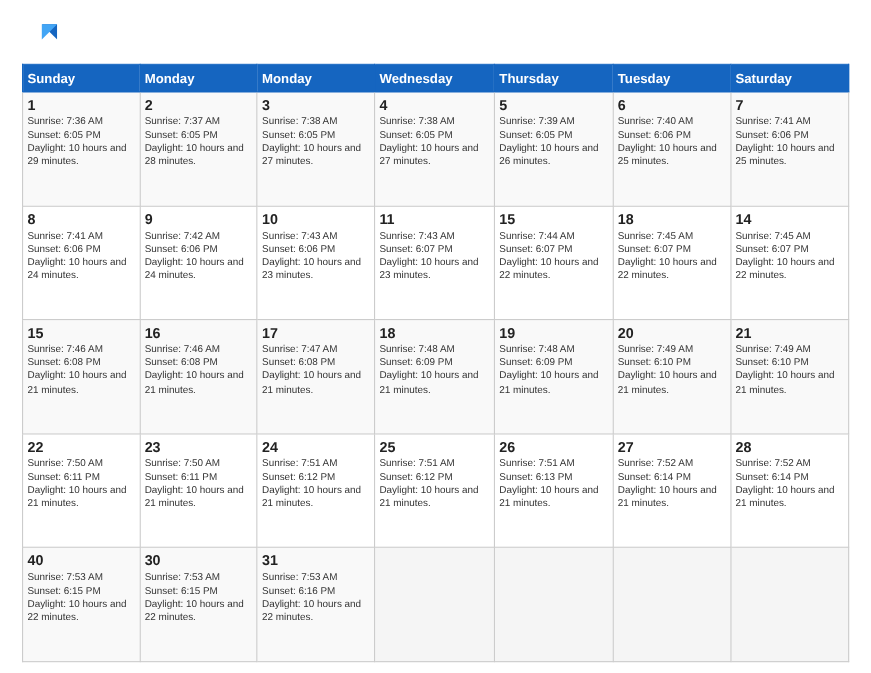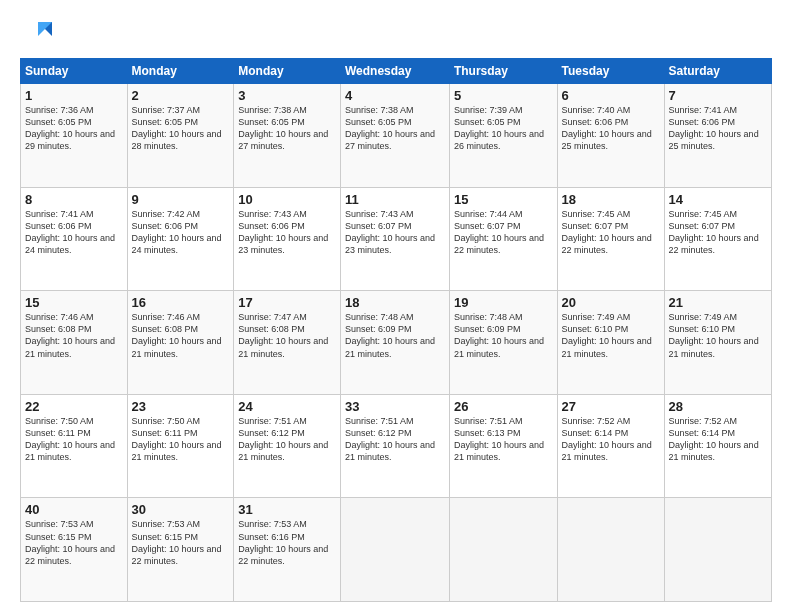--- a/index.html
+++ b/index.html
@@ -228,21 +228,21 @@
       </td>
           <td>
         <span class="day-num">23</span>
         <span class="day-info">Sunrise: 7:50 AM<br>Sunset: 6:11 PM<br>Daylight: 10 hours and 21 minutes.</span>
       </td>
           <td>
         <span class="day-num">24</span>
         <span class="day-info">Sunrise: 7:51 AM<br>Sunset: 6:12 PM<br>Daylight: 10 hours and 21 minutes.</span>
       </td>
           <td>
-        <span class="day-num">33</span>
+        <span class="day-num">25</span>
         <span class="day-info">Sunrise: 7:51 AM<br>Sunset: 6:12 PM<br>Daylight: 10 hours and 21 minutes.</span>
       </td>
           <td>
         <span class="day-num">26</span>
         <span class="day-info">Sunrise: 7:51 AM<br>Sunset: 6:13 PM<br>Daylight: 10 hours and 21 minutes.</span>
       </td>
           <td>
         <span class="day-num">27</span>
         <span class="day-info">Sunrise: 7:52 AM<br>Sunset: 6:14 PM<br>Daylight: 10 hours and 21 minutes.</span>
       </td>

